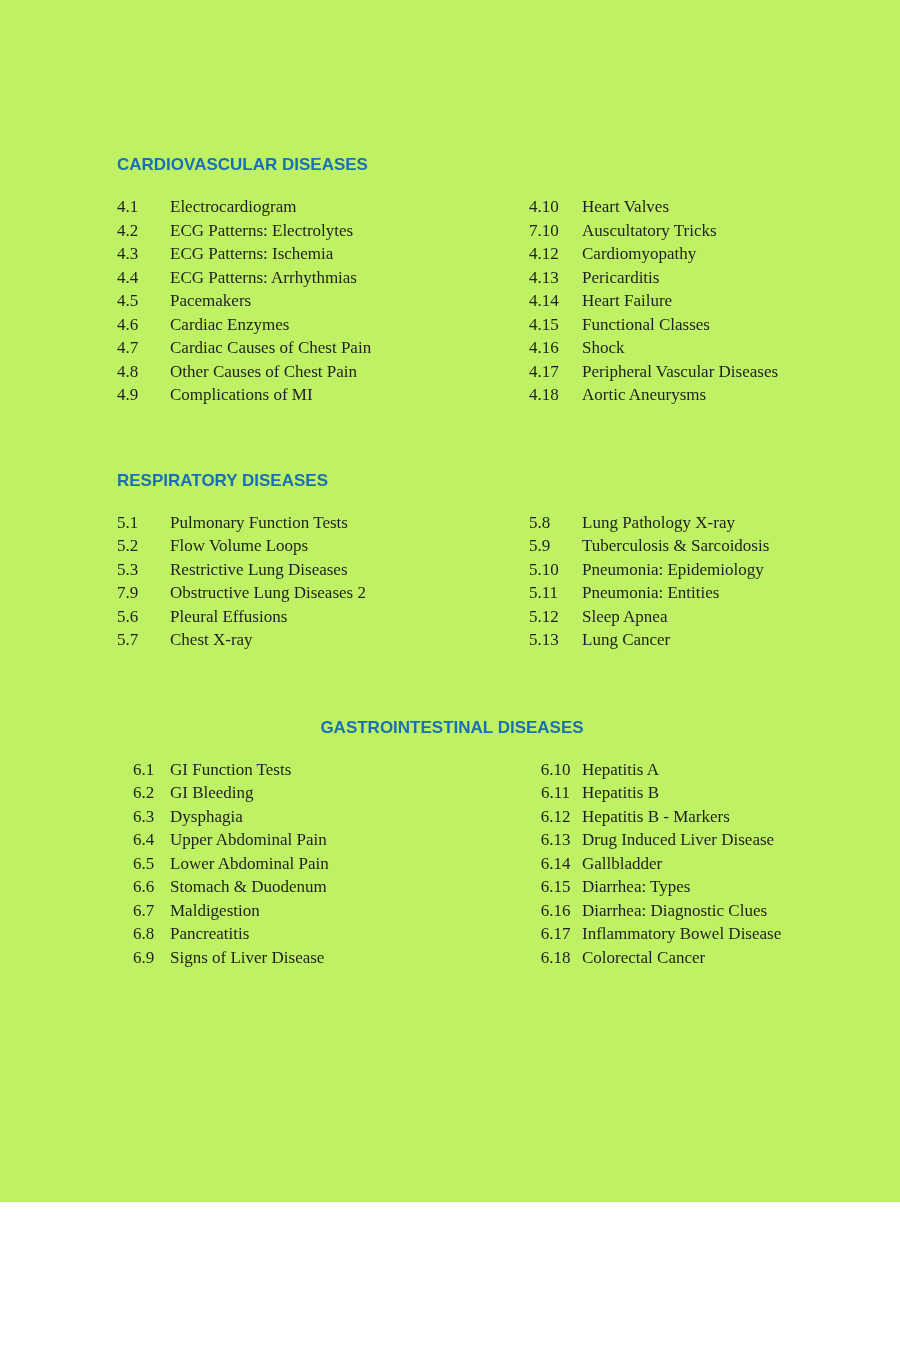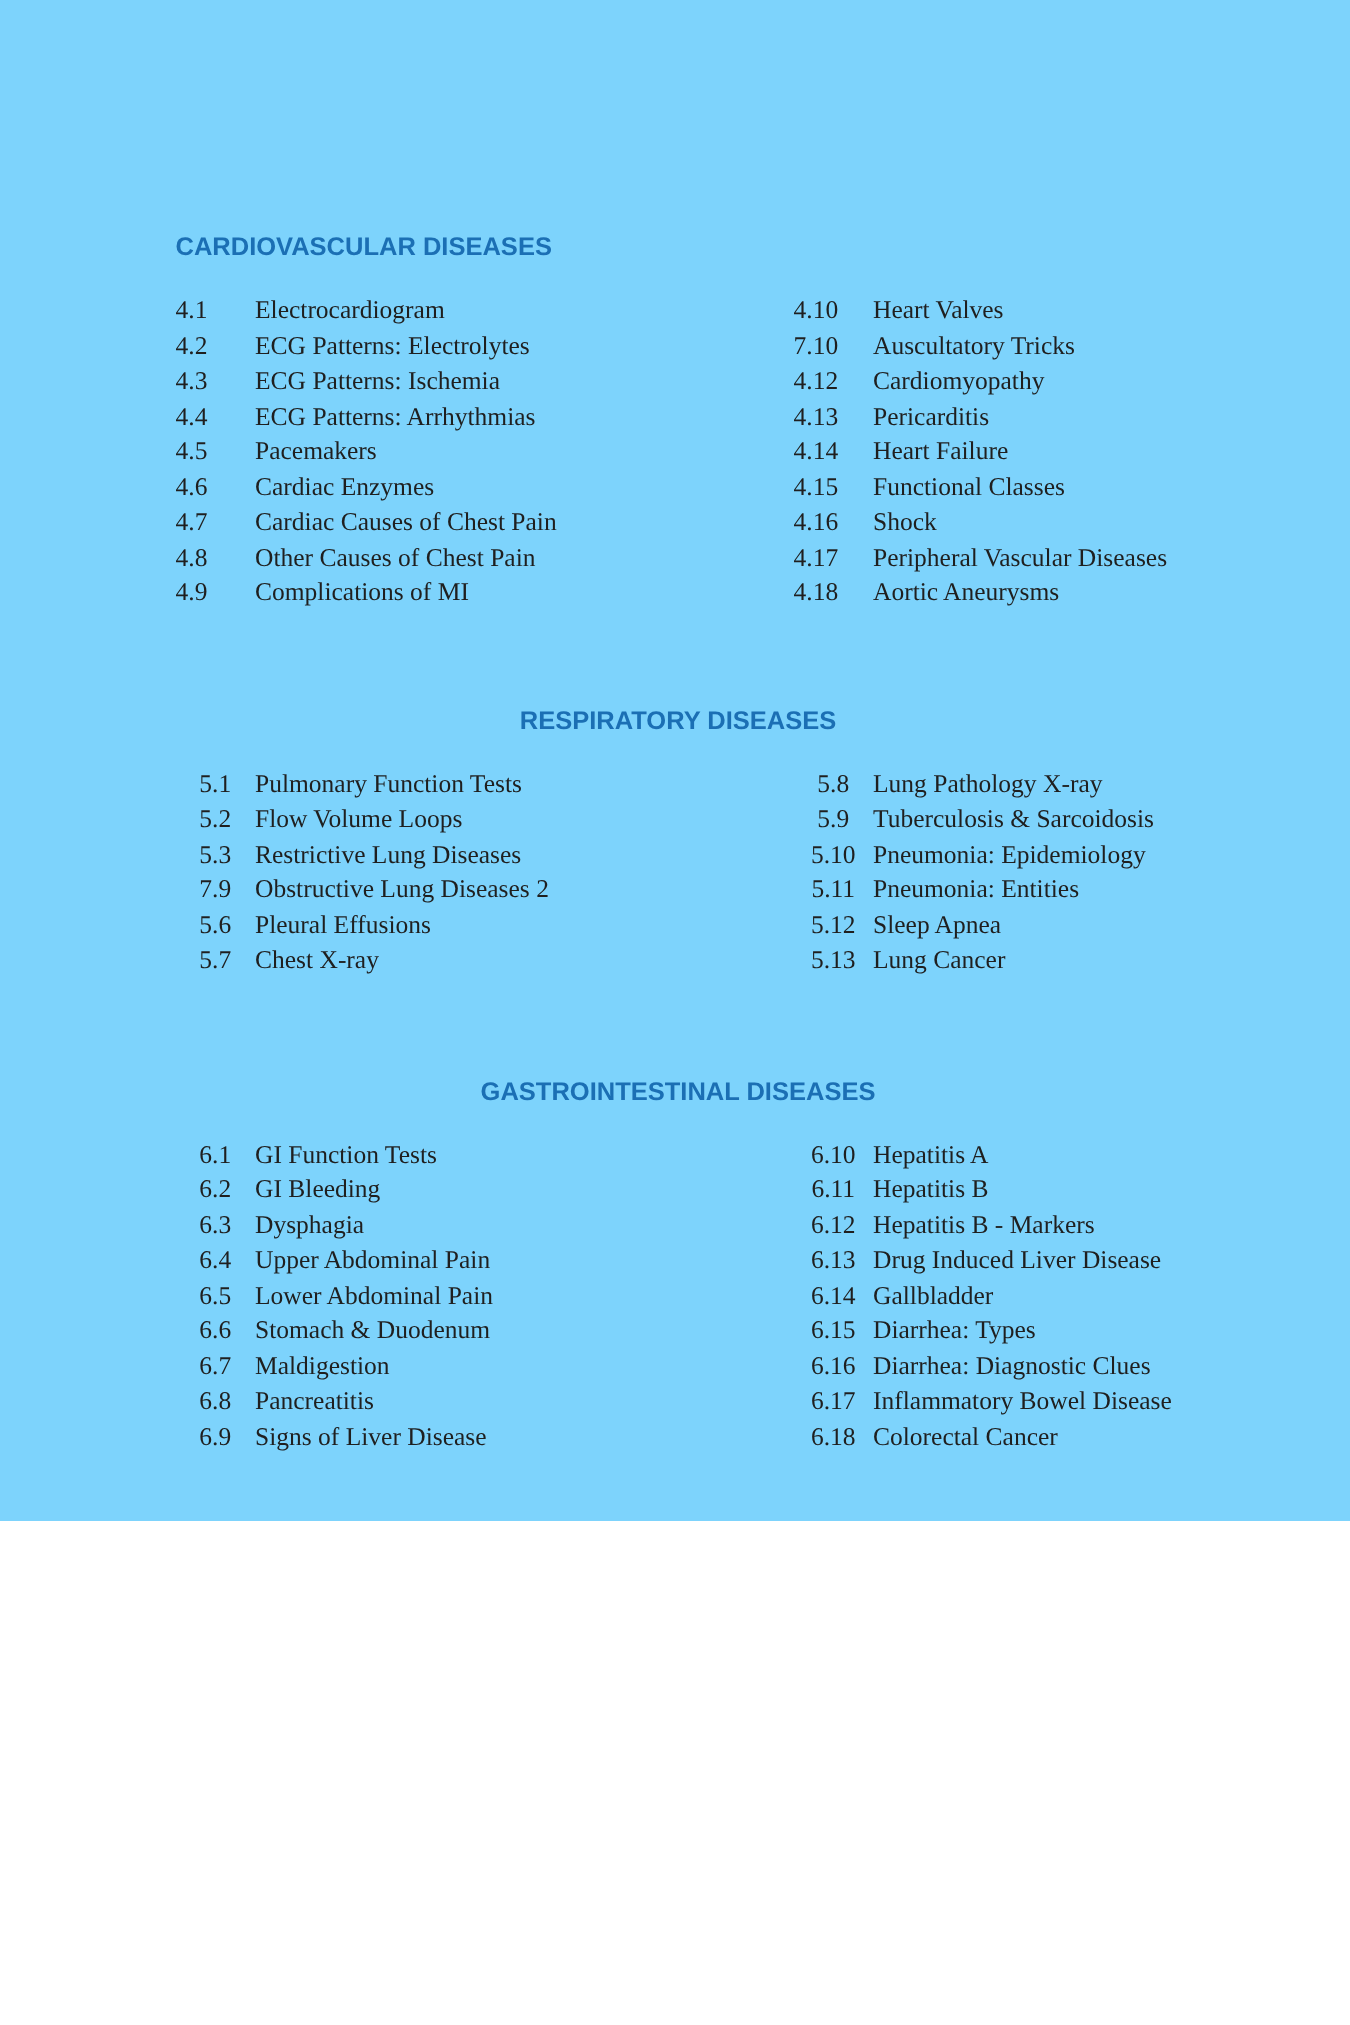--- a/index.html
+++ b/index.html
@@ -3,34 +3,34 @@
 <meta charset="utf-8">
 <style>
   html, body {
     margin: 0;
     padding: 0;
     background: #ffffff;
   }
   .page {
     position: relative;
     width: 900px;
-    height: 1014px;
-    background: #7dd3fc;
+    height: 1202px;
+    background: #bef264;
     overflow: hidden;
     font-family: "Liberation Serif", serif;
     color: var(--text, #1f1f1f);
   }
   .content {
     position: absolute;
     left: 117px;
     top: 155px;
     width: 670px;
   }
   .toc-section { margin: 0; }
-  .toc-section + .toc-section.s1 { margin-top: 64px; text-align: center; }
+  .toc-section + .toc-section.s1 { margin-top: 64px; }
   .toc-section + .toc-section.s2 { margin-top: 66px; text-align: center; }
   .section-heading {
     font-family: "Liberation Sans", sans-serif;
     font-weight: bold;
     font-size: 17px;
     line-height: 20px;
     letter-spacing: 0px;
     color: var(--accent, #1b6fb4);
     margin: 0 0 20px 0;
   }

